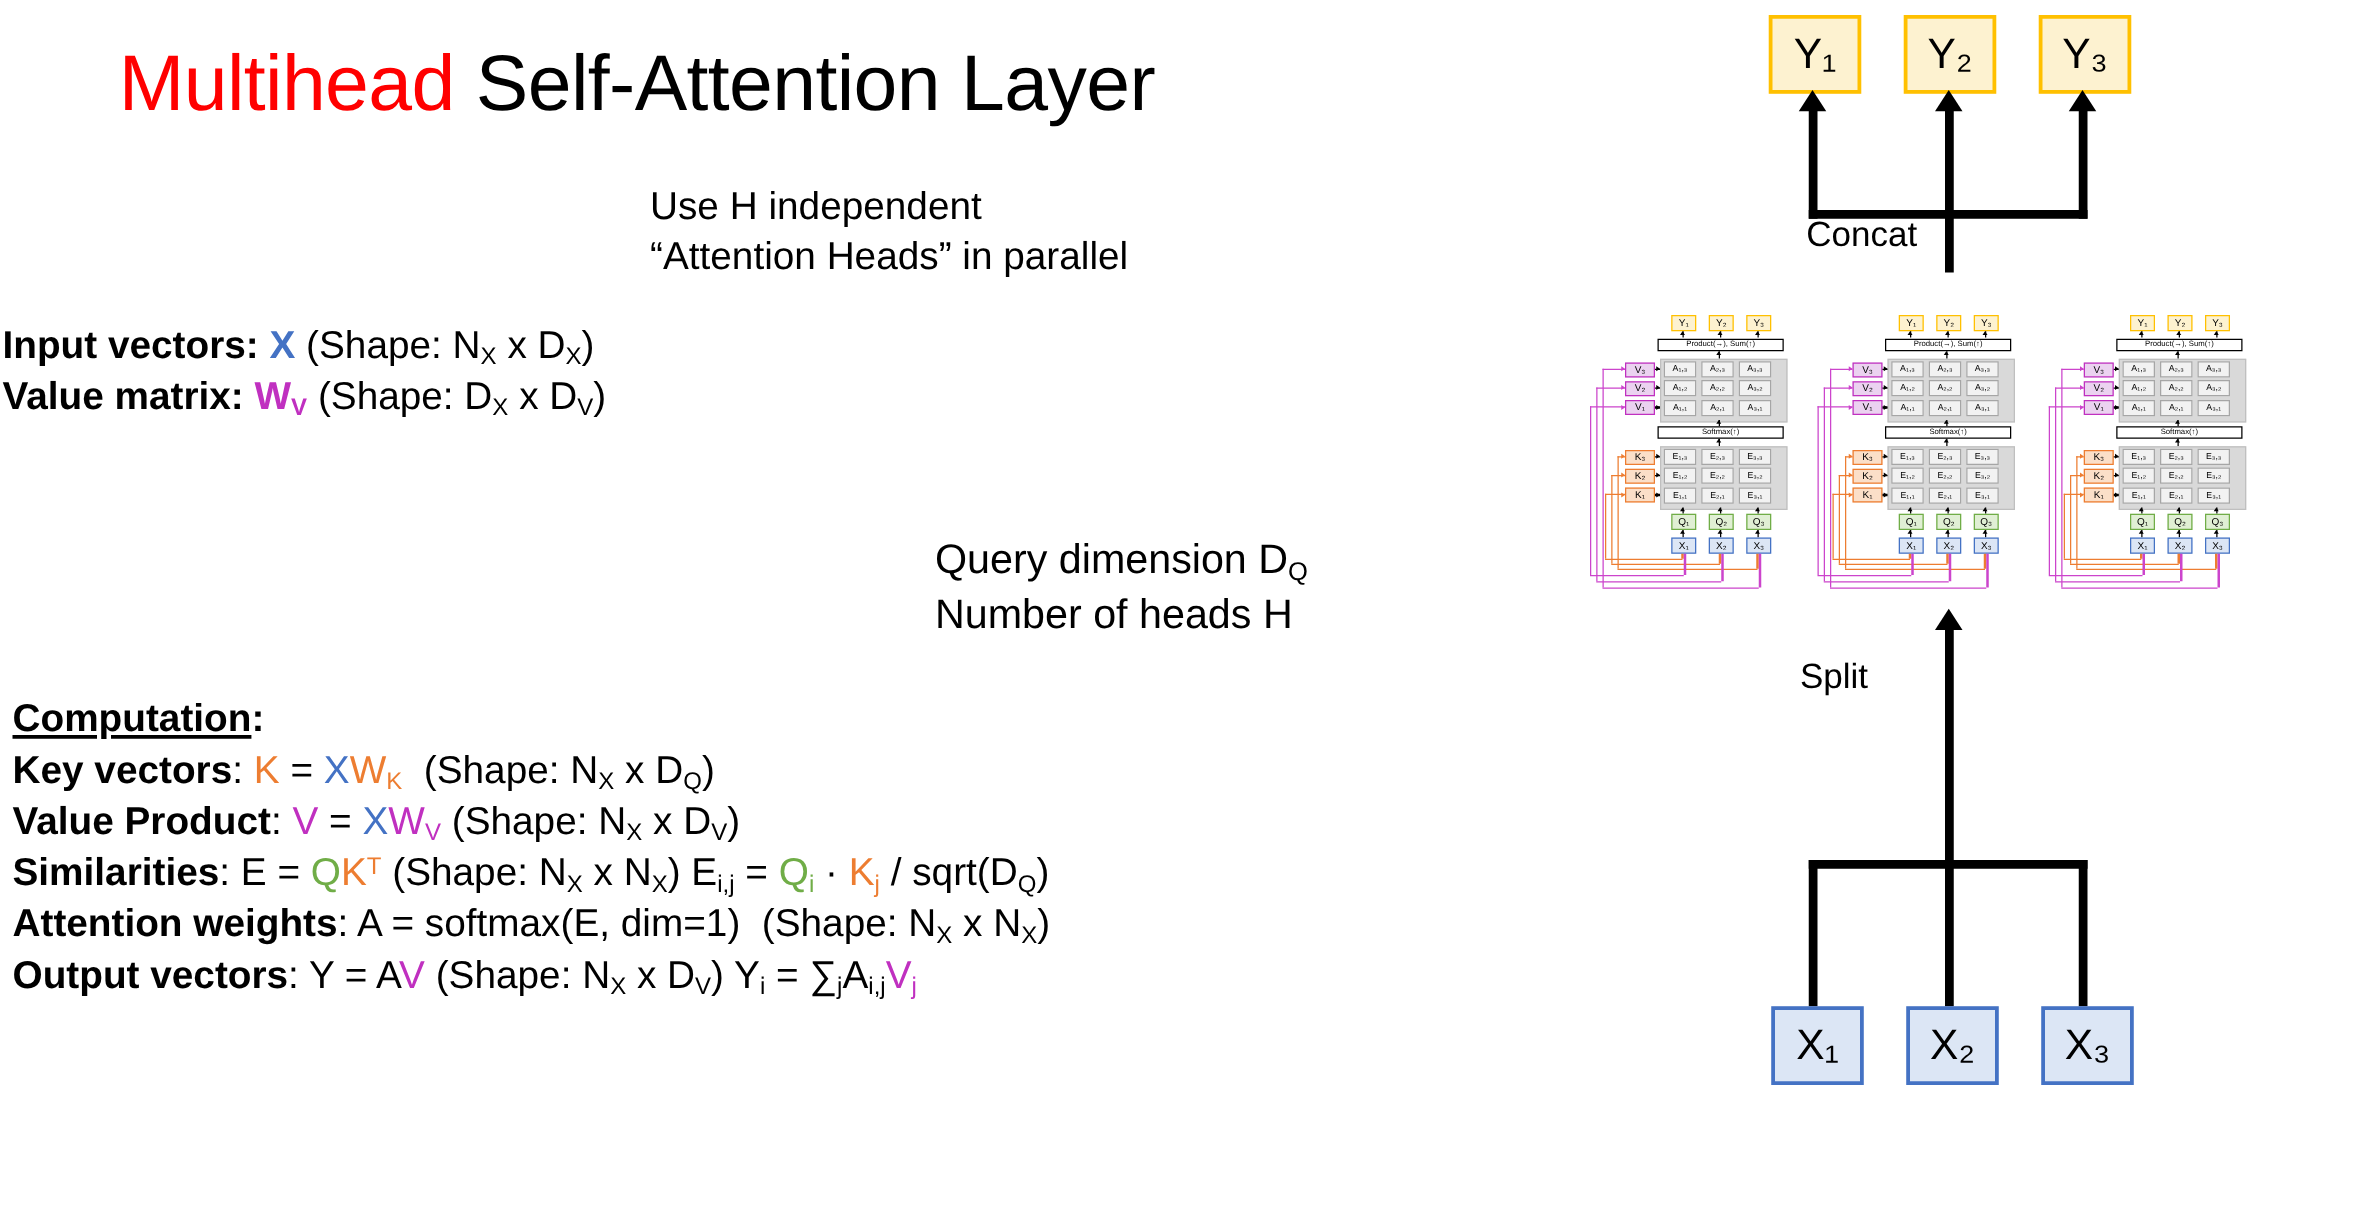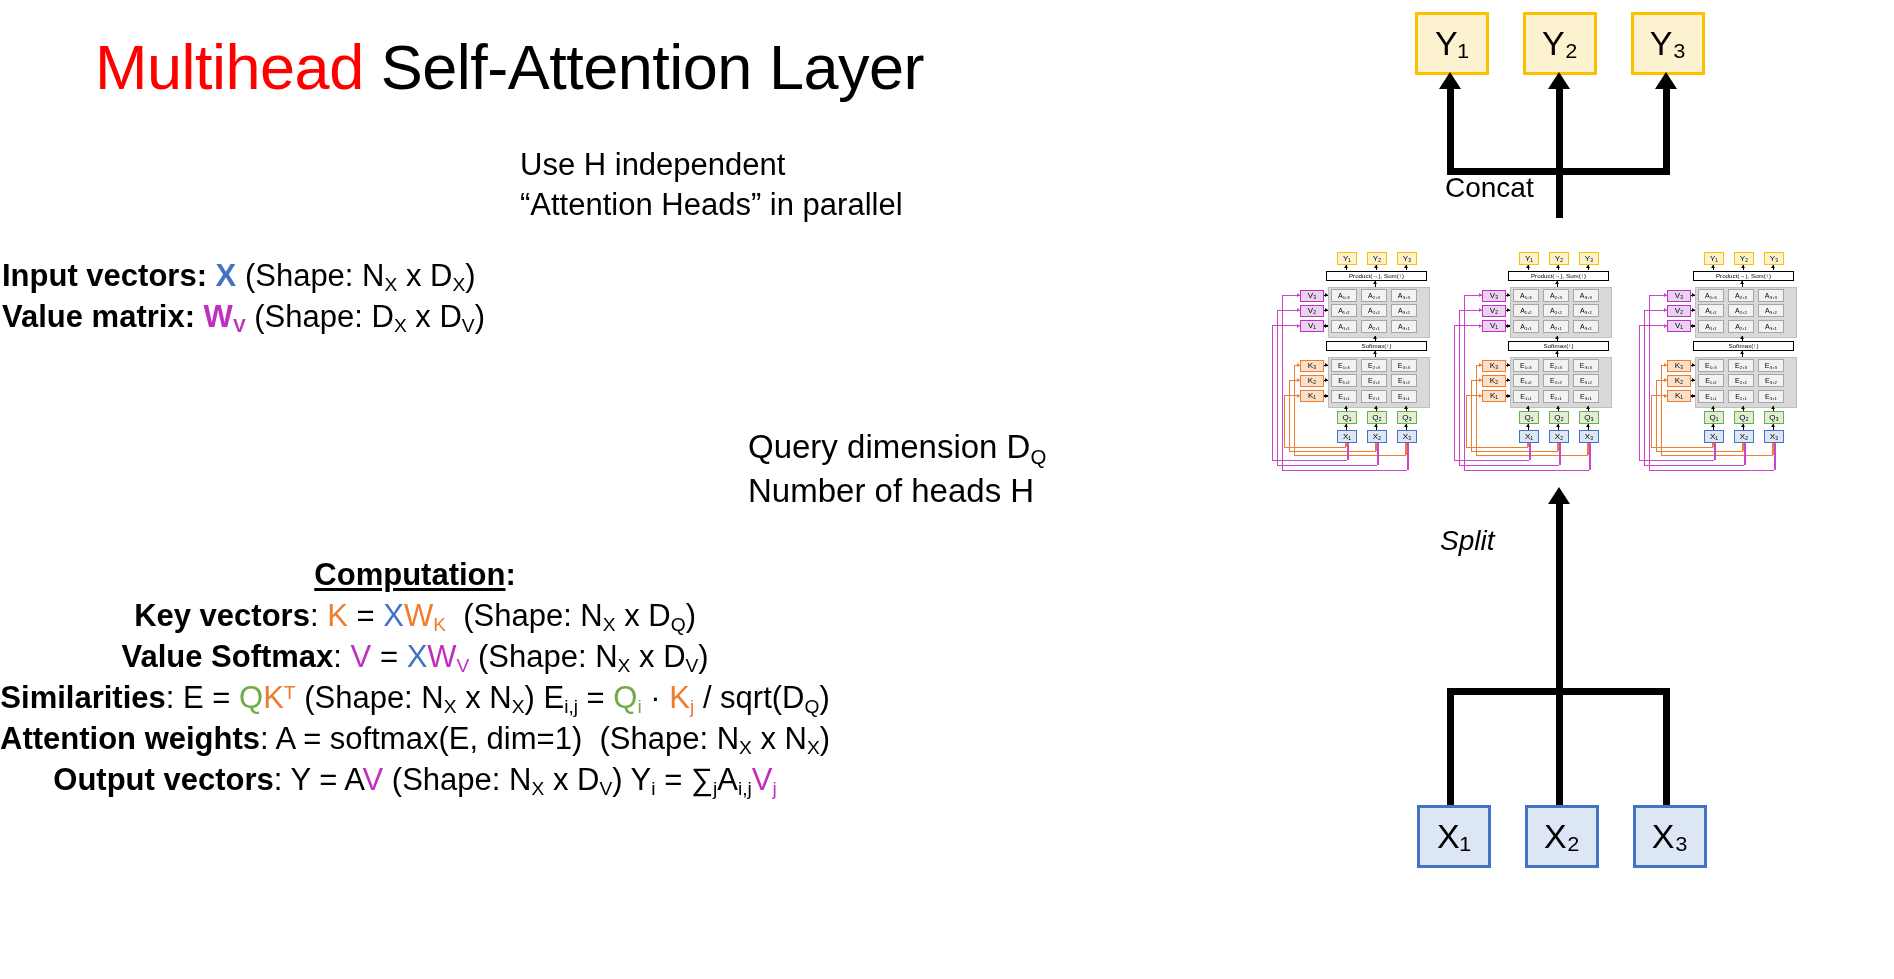--- a/index.html
+++ b/index.html
@@ -14,21 +14,21 @@
 
   
   .blk{font-size:31px;line-height:1.32;white-space:nowrap;}
   .hd{font-weight:bold;text-decoration:underline;text-underline-offset:3px;}
   .bd{font-weight:bold;}
   sub{font-size:0.62em;vertical-align:-0.28em;line-height:0;}
   sup{font-size:0.62em;vertical-align:0.46em;line-height:0;}
   .cX{color:#4472C4;} .cK{color:#ED7D31;} .cV{color:#C030C0;} .cQ{color:#70AD47;}
 
   #inputs{left:2px;top:256px;}
-  #computation{left:0;top:555px;text-align:center;}
+  #computation{left:10px;top:555px;}
   #hyper{left:748px;top:425px;font-size:33px;line-height:1.34;}
 
   
   #diagram{left:1240px;top:0px;width:654px;height:979px;}
 
   .bigbox{position:absolute;display:flex;align-items:center;justify-content:center;
           font-size:34px;box-sizing:border-box;}
   .ybox{background:#FDF2D0;border:3px solid #FFC000;}
   .xbox{background:#DCE6F5;border:3px solid #4472C4;}
 
@@ -86,21 +86,21 @@
 </div>
 
 <div class="abs blk" id="computation">
   <div>
     <span class="hd">Computation</span><span class="bd">:</span>
   </div>
   <div>
     <span class="bd">Key vectors</span>: <span class="cK">K</span> = <span class="cX">X</span><span class="cK">W<sub>K</sub></span>&nbsp; (Shape: N<sub>X</sub> x D<sub>Q</sub>)
   </div>
   <div>
-    <span class="bd">Value Softmax</span>: <span class="cV">V</span> = <span class="cX">X</span><span class="cV">W<sub>V</sub></span> (Shape: N<sub>X</sub> x D<sub>V</sub>)
+    <span class="bd">Value Product</span>: <span class="cV">V</span> = <span class="cX">X</span><span class="cV">W<sub>V</sub></span> (Shape: N<sub>X</sub> x D<sub>V</sub>)
   </div>
   <div>
     <span class="bd">Similarities</span>: E = <span class="cQ">Q</span><span class="cK">K<sup>T</sup></span> (Shape: N<sub>X</sub> x N<sub>X</sub>) E<sub>i,j</sub> = <span class="cQ">Q<sub>i</sub></span> · <span class="cK">K<sub>j</sub></span> / sqrt(D<sub>Q</sub>)
   </div>
   <div>
     <span class="bd">Attention weights</span>: A = softmax(E, dim=1)&nbsp; (Shape: N<sub>X</sub> x N<sub>X</sub>)
   </div>
   <div>
     <span class="bd">Output vectors</span>: Y = A<span class="cV">V</span> (Shape: N<sub>X</sub> x D<sub>V</sub>) Y<sub>i</sub> = ∑<sub>j</sub>A<sub>i,j</sub><span class="cV">V<sub>j</sub></span>
   </div>
@@ -447,21 +447,21 @@
       <div class="hw m" style="left:99.4px;top:191px;width:1.2px;height:22px;"></div>
       <div class="hw m" style="left:-1px;top:213px;width:100.4px;height:1.2px;"></div>
       <div class="hw m" style="left:-1px;top:57.9px;width:1.2px;height:155.1px;"></div>
       <div class="hw m" style="left:129.4px;top:191px;width:1.2px;height:27px;"></div>
       <div class="hw m" style="left:4px;top:218px;width:125.4px;height:1.2px;"></div>
       <div class="hw m" style="left:4px;top:42.5px;width:1.2px;height:175.5px;"></div>
     </div>
 
   <div class="wire" style="left:316px;top:503px;width:7px;height:188px;"></div>
   <div class="bigarrU" style="left:308px;top:487px;"></div>
-  <div class="lbl" style="left:200px;top:525px;font-style:italic;">Split</div>
+  <div class="lbl" style="left:200px;top:525px;">Split</div>
   <div class="wire" style="left:207px;top:688px;width:223px;height:7px;"></div>
   <div class="wire" style="left:207px;top:688px;width:7px;height:118px;"></div>
   <div class="wire" style="left:423px;top:688px;width:7px;height:118px;"></div>
   <div class="wire" style="left:316px;top:688px;width:7px;height:118px;"></div>
 
   <div class="bigbox xbox" style="left:177px;top:805px;width:74px;height:63px;">
       <span>X₁</span>
     </div>
   <div class="bigbox xbox" style="left:285px;top:805px;width:74px;height:63px;">
       <span>X₂</span>

